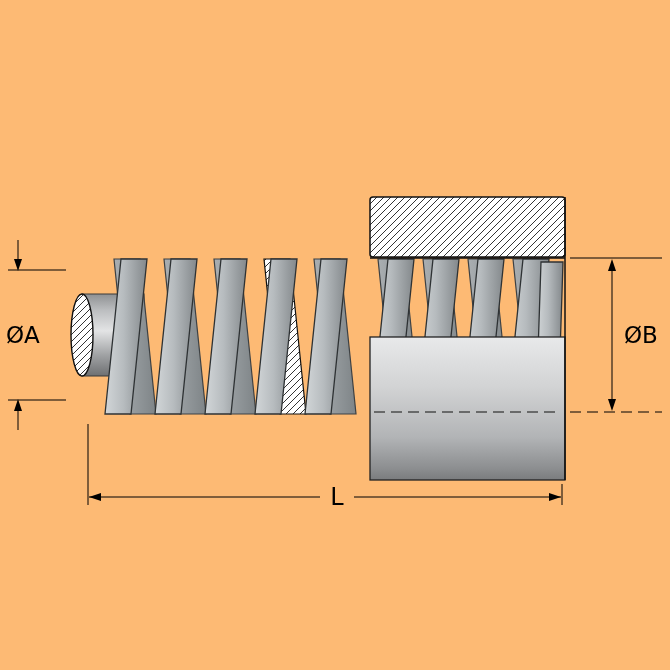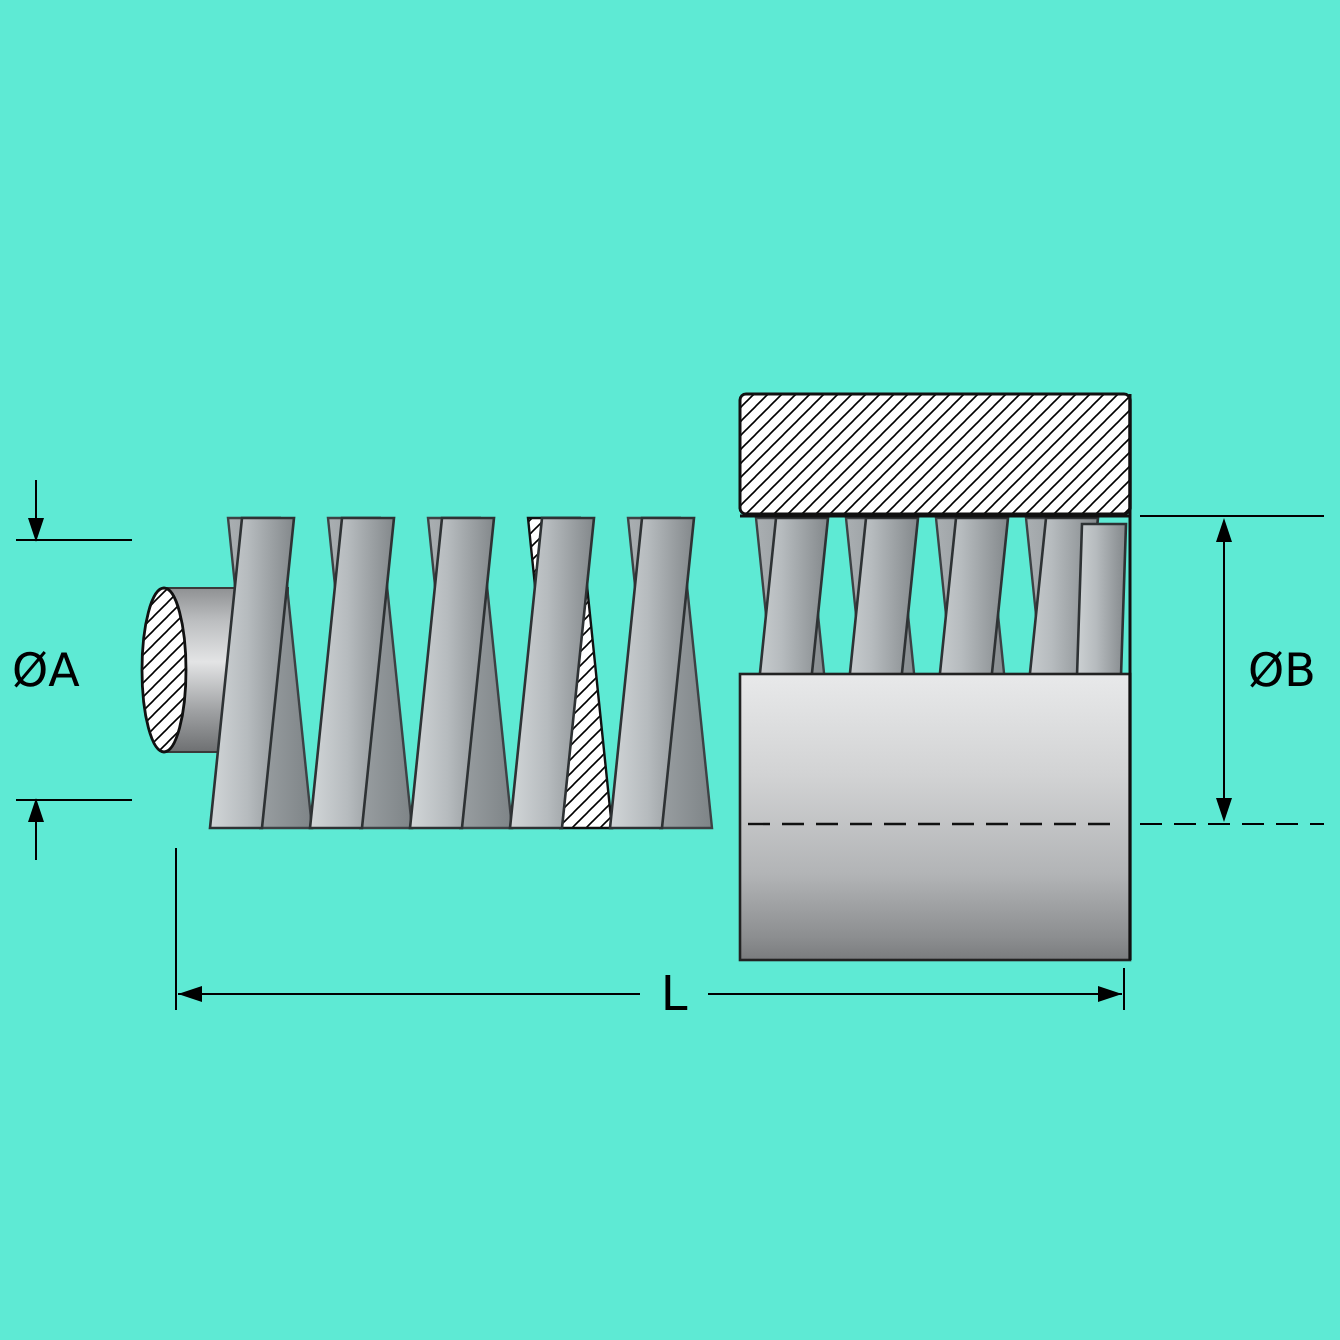--- a/index.html
+++ b/index.html
@@ -8,21 +8,21 @@
     background: #ffffff;
     width: 670px;
     height: 670px;
     overflow: hidden;
     font-family: "DejaVu Sans", sans-serif;
   }
   .stage {
     position: relative;
     width: 670px;
     height: 670px;
-    background: #5eead4;
+    background: #fdba74;
   }
   svg { display: block; }
   text {
     font-family: "DejaVu Sans", "Liberation Sans", sans-serif;
     fill: #000000;
   }
 </style>
 </head>
 <body>
 

